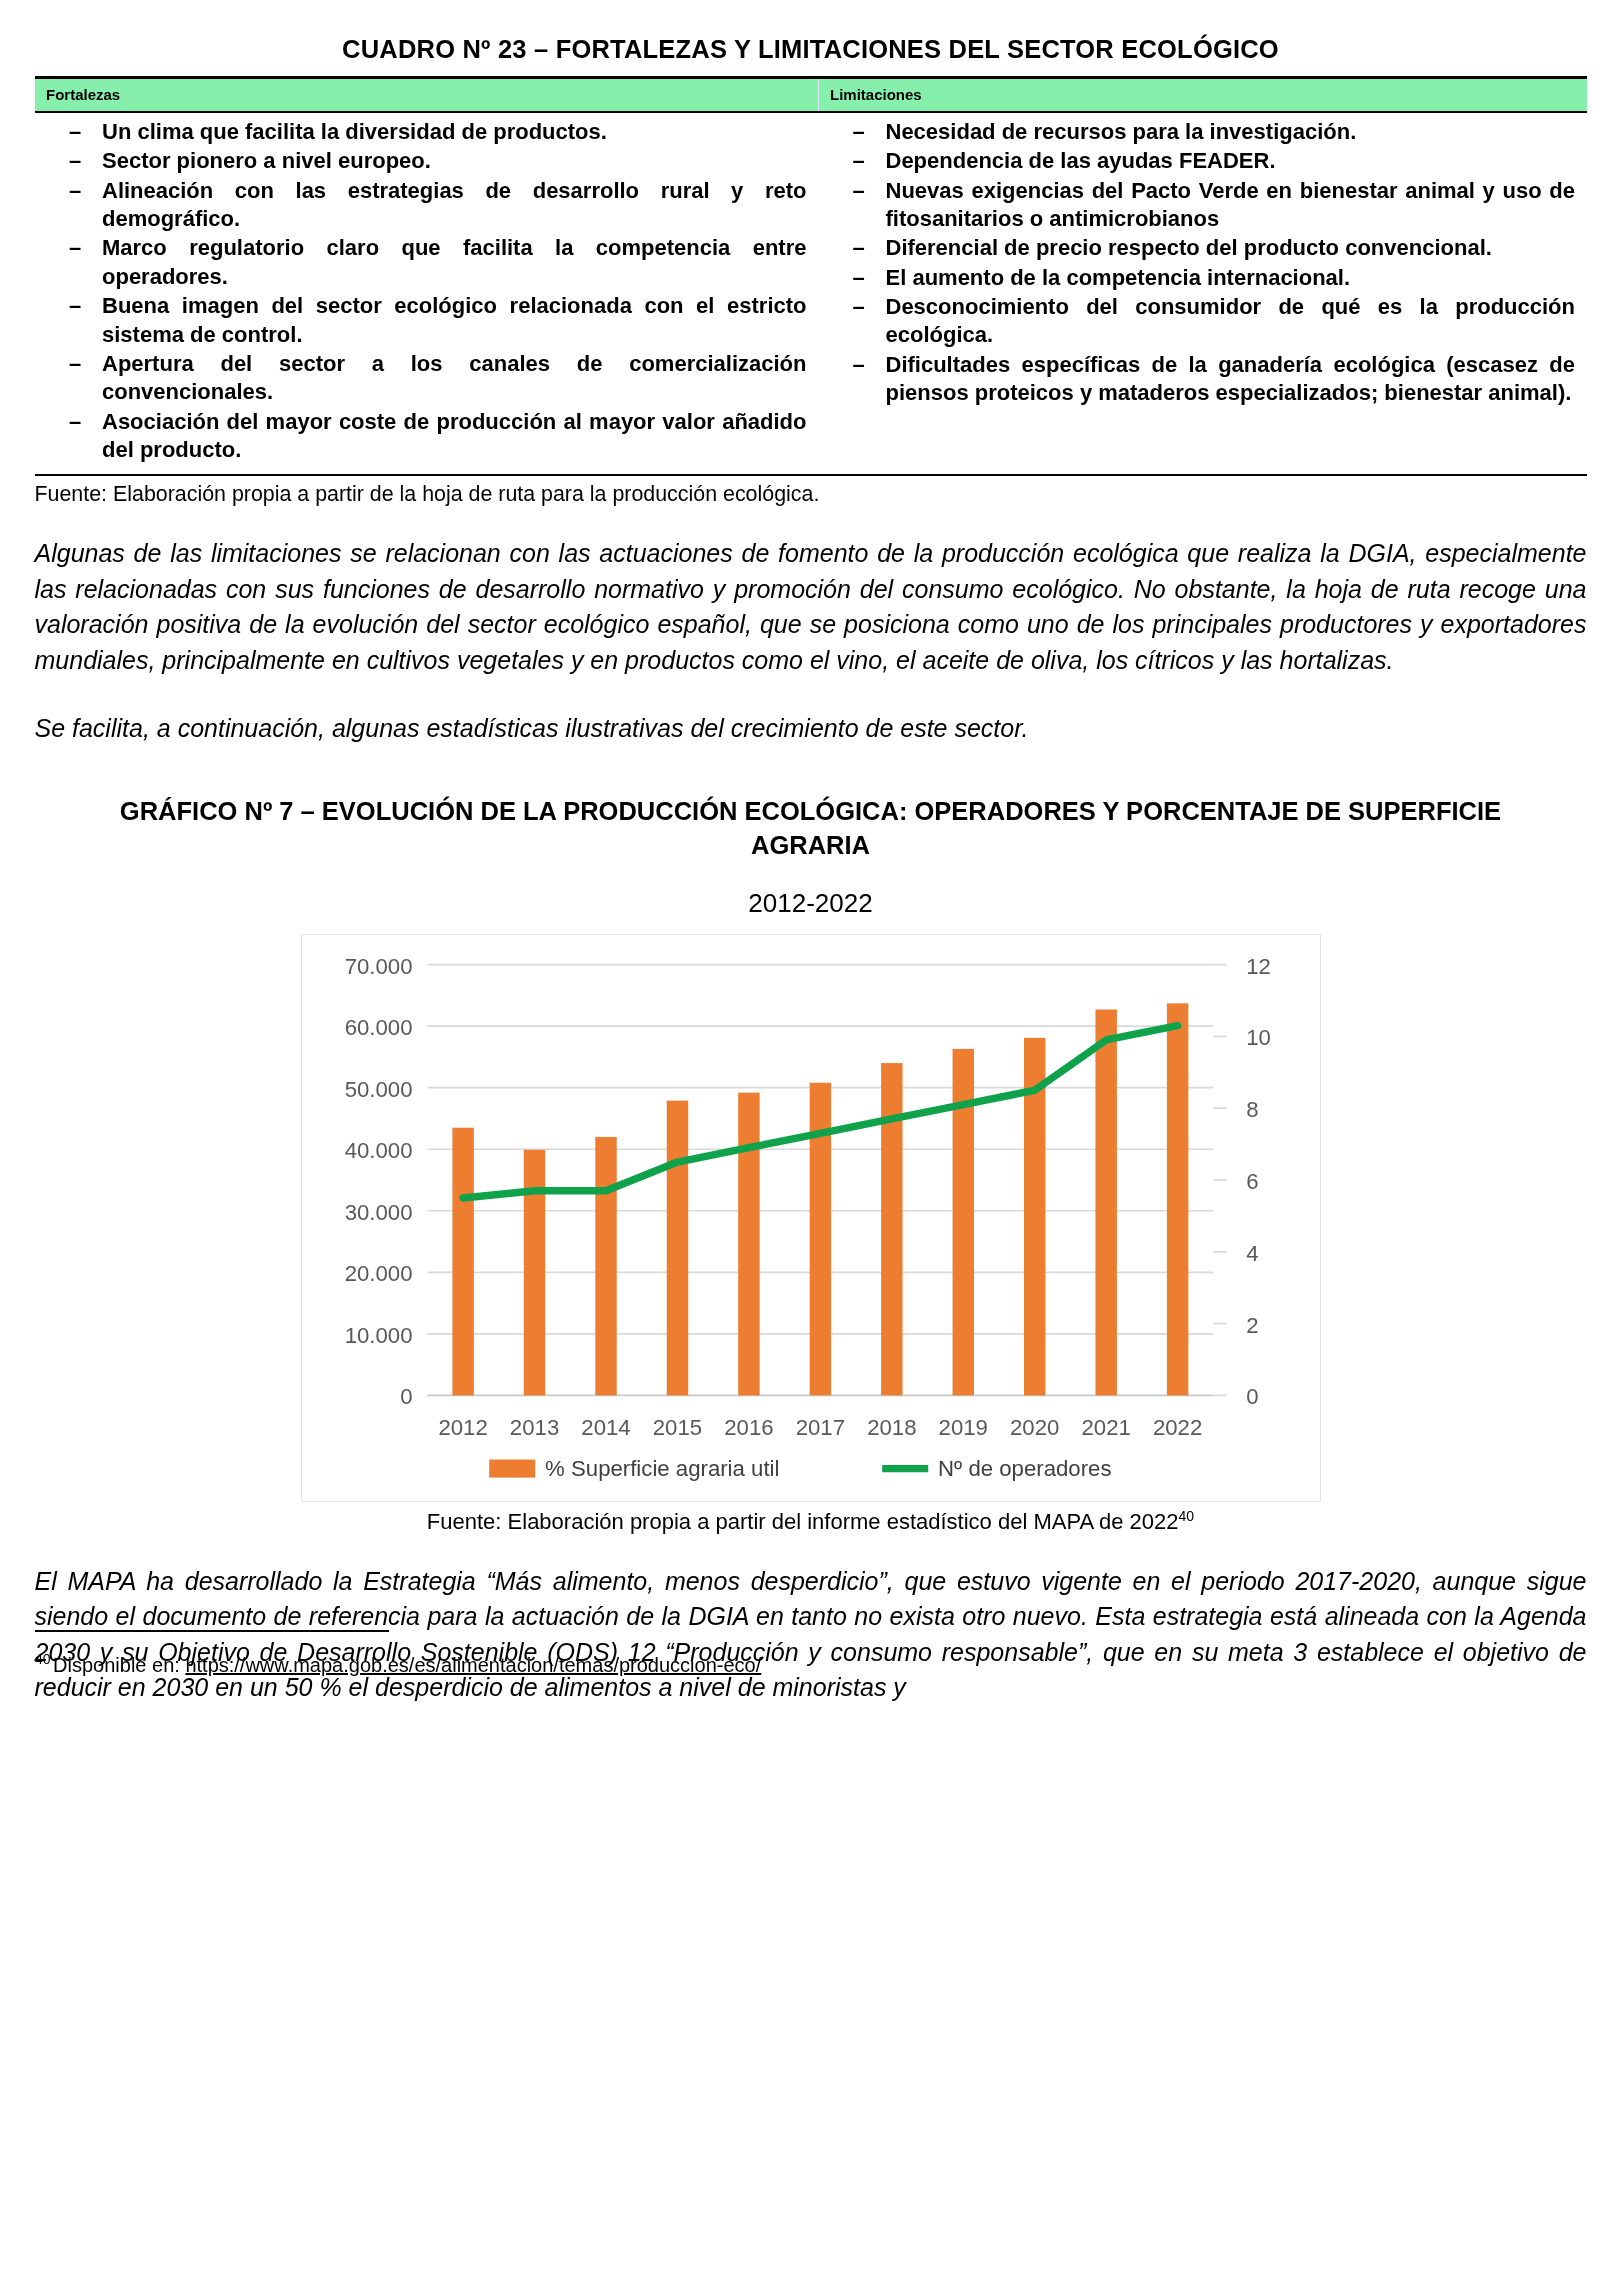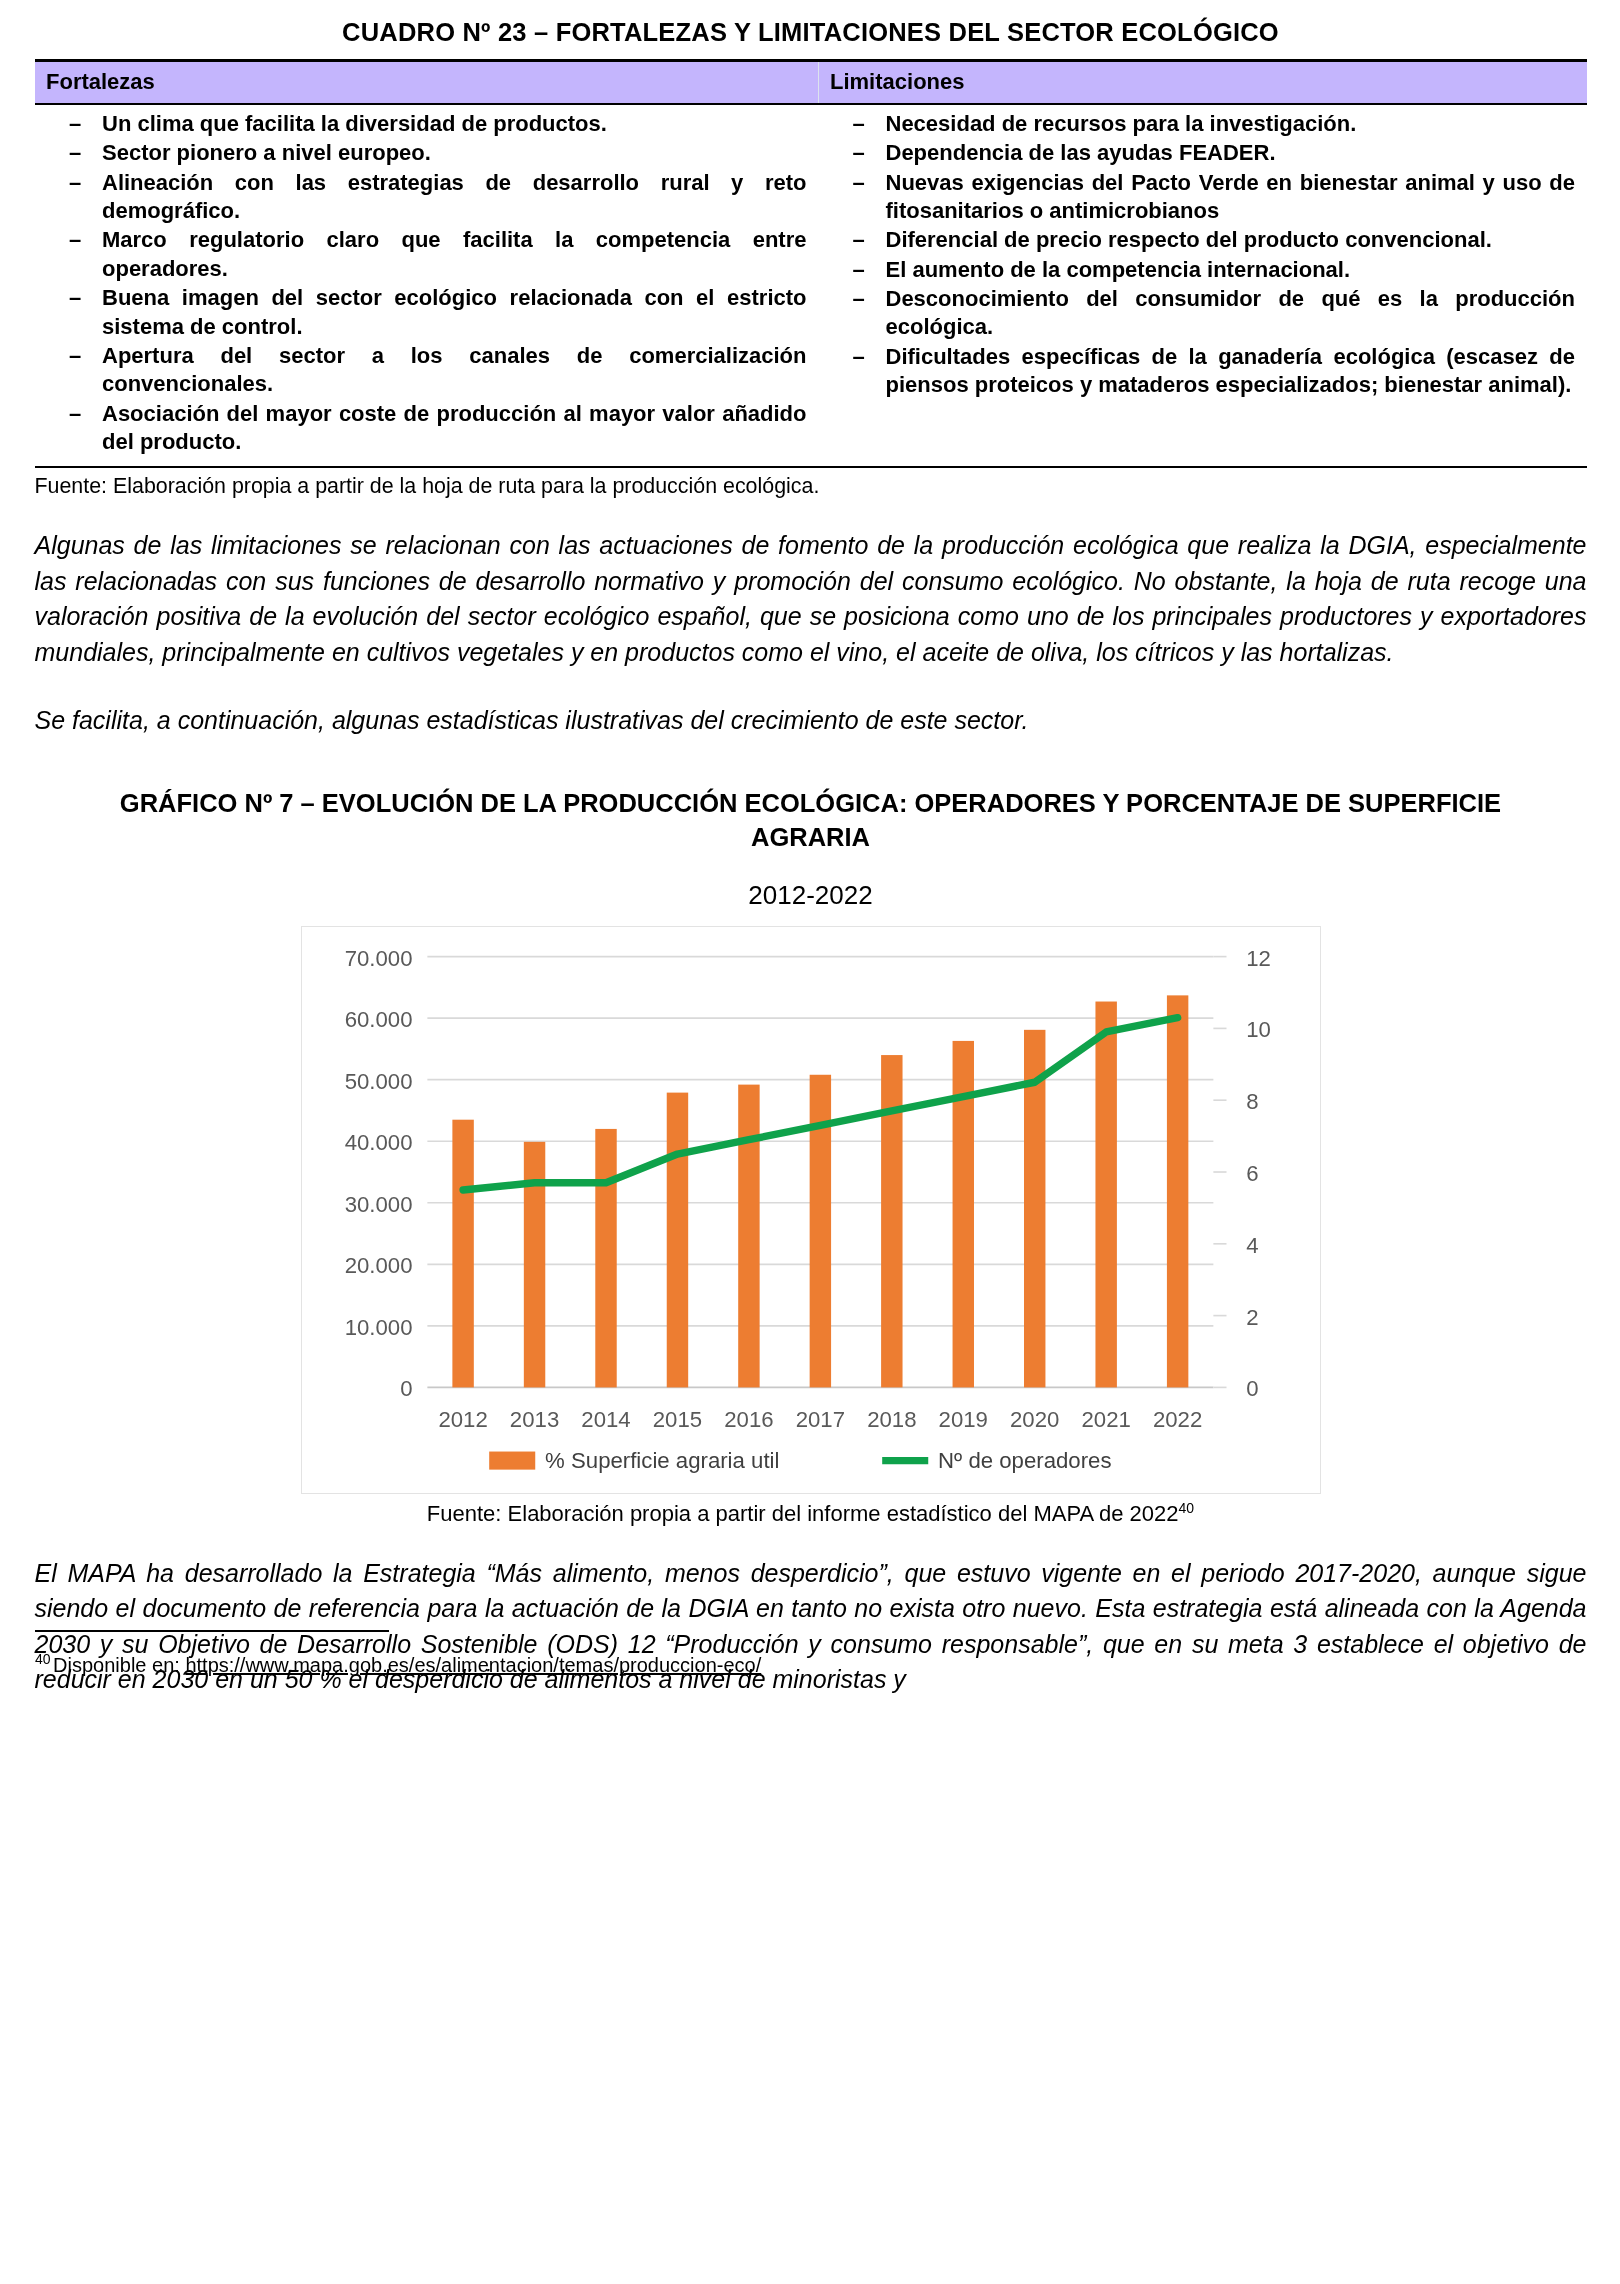--- a/index.html
+++ b/index.html
@@ -13,44 +13,44 @@
     height: 2284px;
     font-family: "Liberation Sans", sans-serif;
     color: #000000;
     position: relative;
     overflow: hidden;
   }
   .page {
     position: relative;
     width: 1621px;
     height: 1700px;
-    padding: 0;
+    padding: 17px;
     box-sizing: border-box;
   }
 
   
   .cuadro-title {
     text-align: center;
     font-size: 25.5px;
     font-weight: bold;
     letter-spacing: 0.2px;
     padding: 18px 49px 11.5px 49px;
   }
   table.swot {
     width: 1552px;
     margin: 0 auto;
     border-collapse: collapse;
     table-layout: fixed;
   }
   table.swot col.c1 { width: 783px; }
   table.swot col.c2 { width: 768px; }
   table.swot thead th {
-    background: #c4b5fd;
+    background: #86efac;
     text-align: left;
-    font-size: 22px;
+    font-size: 15px;
     font-weight: bold;
     padding: 7.4px 11.5px 8.2px 11.5px;
     border-top: 3.3px solid #000;
     border-bottom: 2.5px solid #000;
     vertical-align: middle;
   }
   table.swot thead th.col-left  { border-right: 0.8px solid #dce3ee; }
   table.swot tbody td {
     vertical-align: top;
     padding: 5px 11.5px 8.2px 11.5px;

